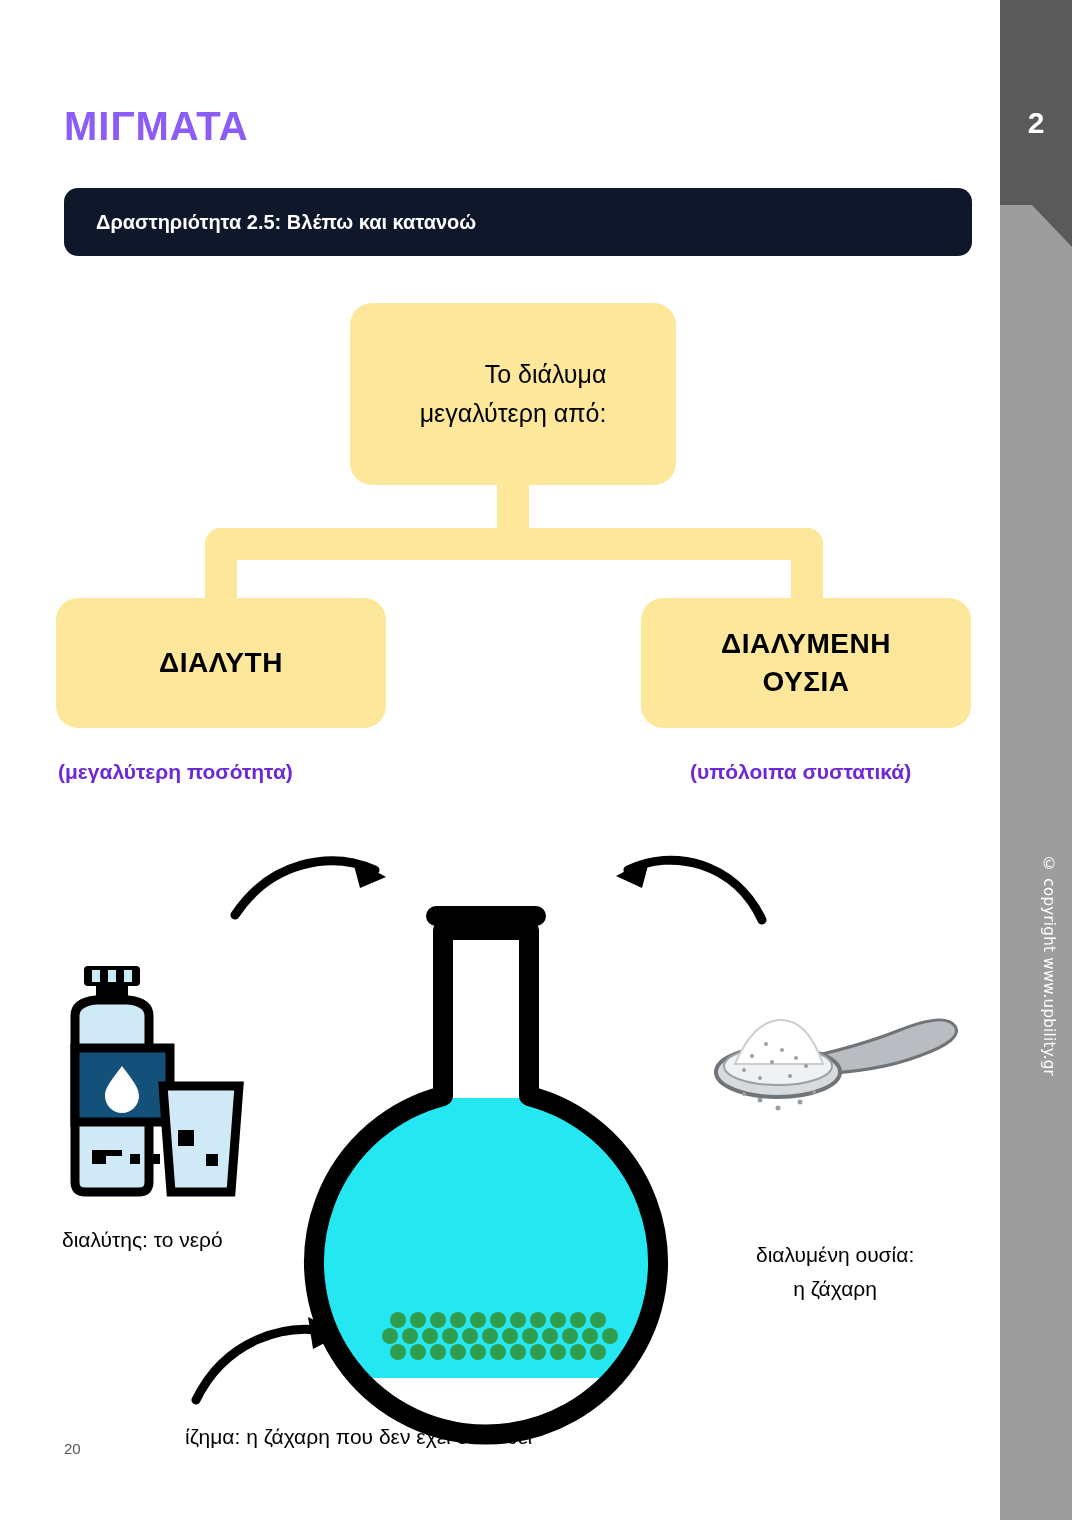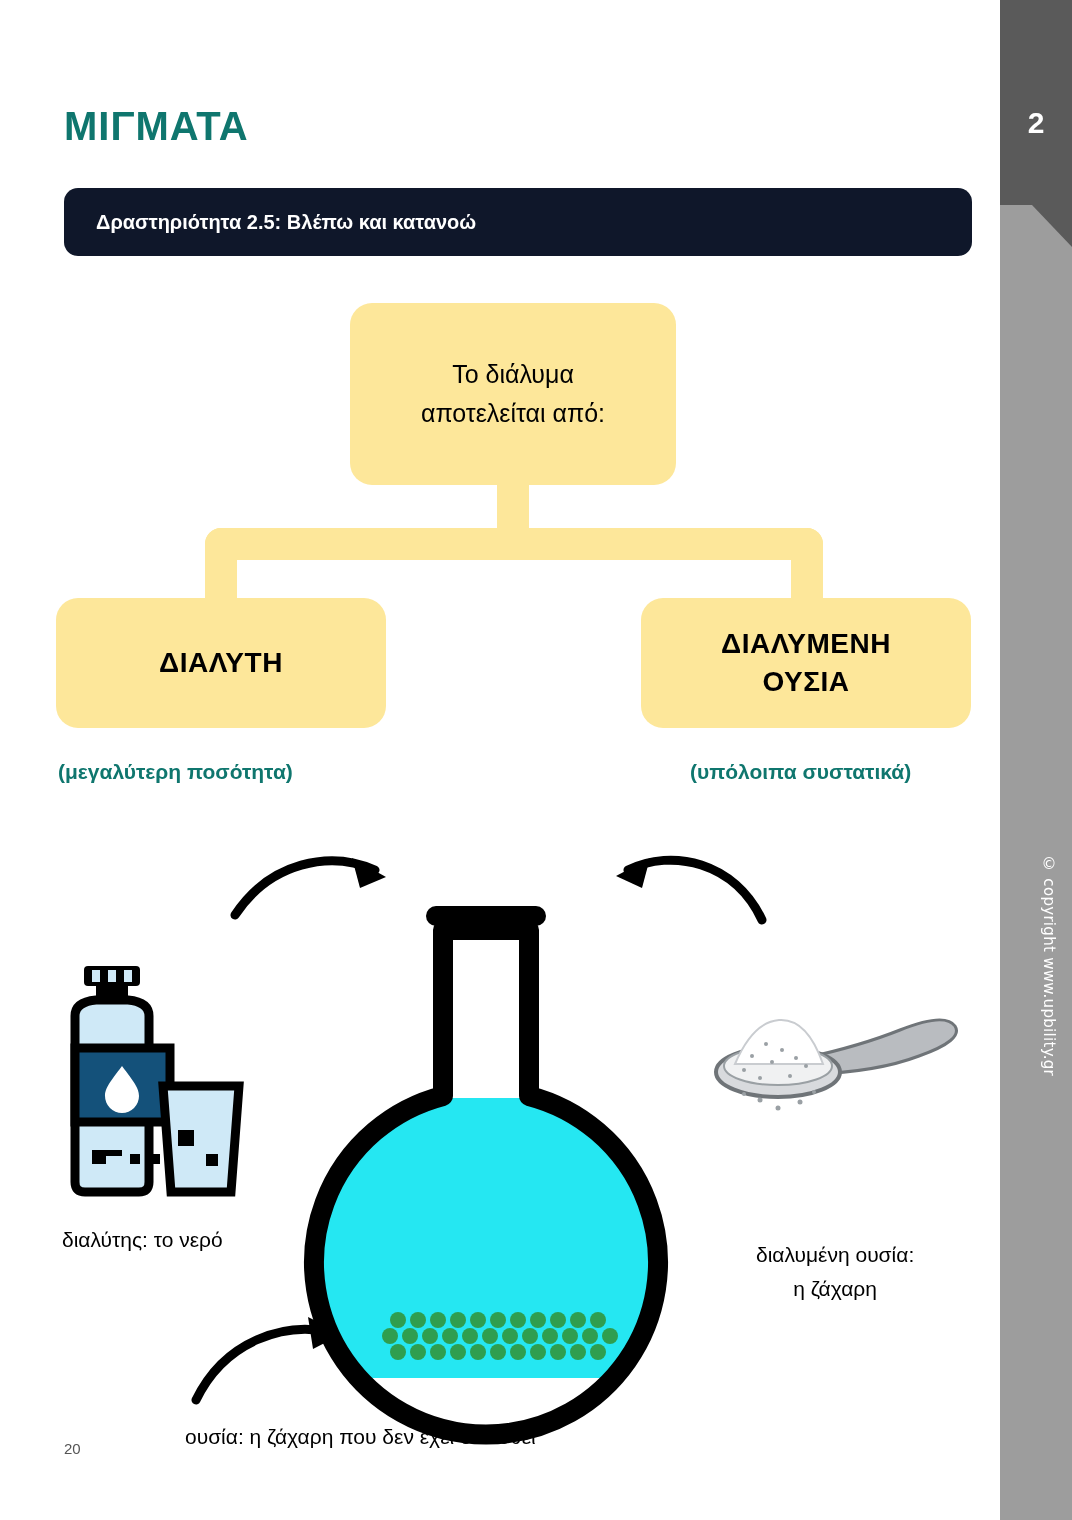--- a/index.html
+++ b/index.html
@@ -66,21 +66,21 @@
     white-space: nowrap;
   }
 
   
   .page-title {
     position: absolute;
     left: 64px;
     top: 104px;
     font-size: 40px;
     font-weight: bold;
-    color: #0f766e;
+    color: #8b5cf6;
     letter-spacing: 1px;
   }
   .activity-bar {
     position: absolute;
     left: 64px;
     top: 188px;
     width: 908px;
     height: 68px;
     background: #0f172a;
     border-radius: 14px;
@@ -108,20 +108,21 @@
     box-sizing: border-box;
   }
   .box-top {
     left: 350px;
     top: 303px;
     width: 326px;
     height: 182px;
     font-size: 25px;
     line-height: 1.55;
     padding: 0 26px;
+    text-align: right;
   }
   .box-left {
     left: 56px;
     top: 598px;
     width: 330px;
     height: 130px;
     font-size: 28px;
     font-weight: bold;
     letter-spacing: .5px;
   }
@@ -146,21 +147,21 @@
   .conn-h     { left: 205px; top: 528px; width: 618px; height: 32px; border-radius: 16px; }
   .conn-v-l   { left: 205px; top: 546px; width: 32px; height: 70px; }
   .conn-v-r   { left: 791px; top: 546px; width: 32px; height: 70px; }
   .conn-round-l { left: 205px; top: 528px; width: 32px; height: 32px; border-radius: 16px 0 0 0; }
   .conn-round-r { left: 791px; top: 528px; width: 32px; height: 32px; border-radius: 0 16px 0 0; }
 
   .caption {
     position: absolute;
     font-size: 21px;
     font-weight: bold;
-    color: #0f766e;
+    color: #6d28d9;
   }
   .cap-left  { left: 58px;  top: 760px; }
   .cap-right { left: 690px; top: 760px; }
 
   
   .illus { position: absolute; left: 0; top: 820px; width: 1000px; height: 640px; }
 
   .label {
     position: absolute;
     font-size: 21px;
@@ -196,21 +197,21 @@
 <div class="conn conn-v-top"></div>
 <div class="conn conn-h"></div>
 <div class="conn conn-round-l"></div>
 <div class="conn conn-round-r"></div>
 <div class="conn conn-v-l"></div>
 <div class="conn conn-v-r"></div>
 
 <div class="box box-top">
   <div>
     <span>Το διάλυμα</span><br>
-    <span>αποτελείται από:</span>
+    <span>μεγαλύτερη από:</span>
   </div>
 </div>
 
 <div class="box box-left">
   <span>ΔΙΑΛΥΤΗ</span>
 </div>
 
 <div class="box box-right">
   <div>
     <span>ΔΙΑΛΥΜΕΝΗ</span><br>
@@ -332,15 +333,15 @@
         <circle cx="814" cy="272" r="2"></circle>
     </g>
   </g>
 </svg>
 
 <div class="label lbl-solvent">διαλύτης: το νερό</div>
 <div class="label lbl-solute">
   <span>διαλυμένη ουσία:</span><br>
   <span>η ζάχαρη</span>
 </div>
-<div class="label lbl-sediment">ουσία: η ζάχαρη που δεν  έχει διαλυθεί</div>
+<div class="label lbl-sediment">ίζημα: η ζάχαρη που δεν  έχει διαλυθεί</div>
 
 <div class="page-number">20</div>
 
 </body></html>

